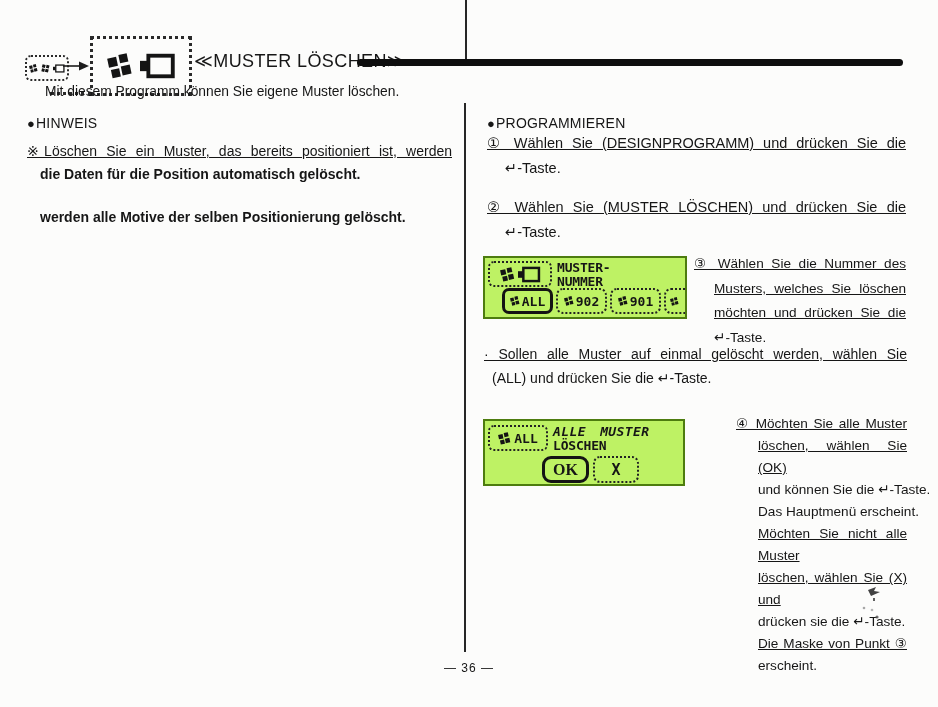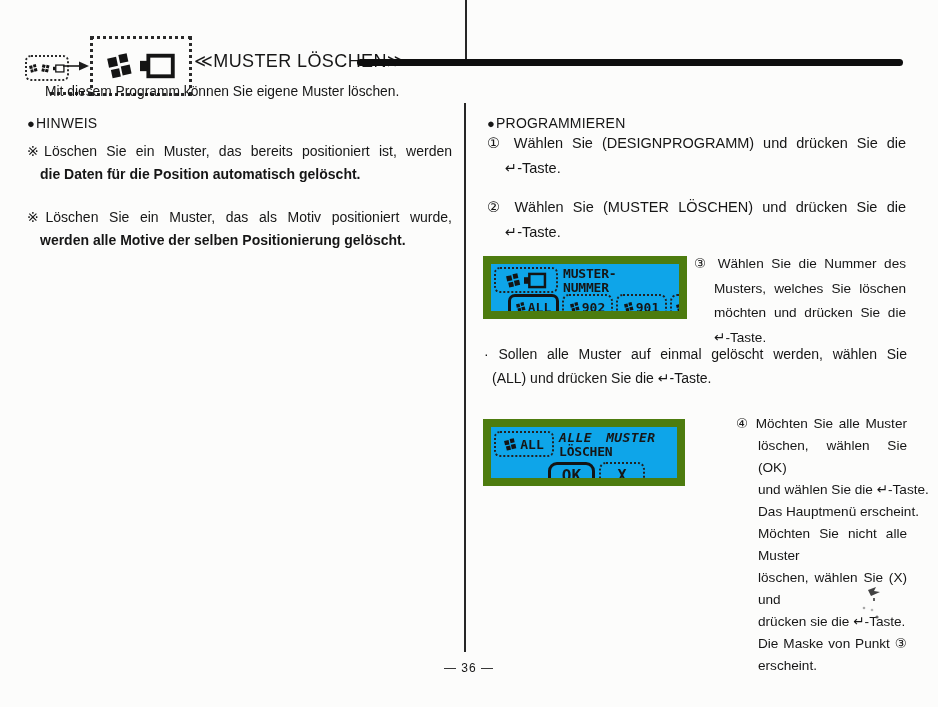--- a/index.html
+++ b/index.html
@@ -3,21 +3,21 @@
 <meta charset="utf-8">
 <style>
   html,body{margin:0;padding:0;background:#e8e8e6;}
   .page{
     position:relative;width:938px;height:707px;background:#fcfcfb;
     font-family:"Liberation Sans","DejaVu Sans",sans-serif;color:#161616;
     overflow:hidden;margin:0 auto;
   }
   .abs{position:absolute;}
   .line{white-space:nowrap;line-height:23px;font-size:14px;}
-  .jline{text-align:justify;text-align-last:justify;white-space:normal;overflow:hidden;}
+  .jline{text-align:justify;text-align-last:justify;white-space:normal;overflow:hidden;text-decoration:underline;}
   .ind8{padding-left:8px;}  .ind13{padding-left:13px;font-weight:bold;}
   .ind18{padding-left:18px;} .ind20{padding-left:20px;} .ind22{padding-left:22px;}
   .sec-heading{display:flex;align-items:center;font-size:14px;letter-spacing:.2px;}
   .sec-heading .bullet{font-size:13px;margin-right:1px;}
   
   .menu-chip{left:25px;top:55px;width:40px;height:22px;border:2px dotted #2a2a2a;border-radius:6px;
     display:flex;align-items:center;justify-content:center;gap:3px;}
   .prog-frame{left:90px;top:36px;width:96px;height:54px;border:3px dotted #2a2a2a;
     display:flex;align-items:center;justify-content:center;gap:7px;}
   .dotted-trail{left:50px;top:92px;width:42px;height:0;border-top:3px dotted #2a2a2a;}
@@ -31,21 +31,21 @@
   .right-col{left:487px;top:115px;width:419px;}
   .note{margin-top:9px;}
   .note + .note{margin-top:20px;}
   .step12{}
   .step12 .line{line-height:25px;font-size:14.5px;}
   .step12 + .step12{margin-top:14px;}
   .step-side .line{line-height:24.5px;font-size:13.6px;}
   .step4 .line{line-height:22px;font-size:13.6px;margin-left:48px;}
   .allnote .line{line-height:23.5px;font-size:14px;}
   
-  .lcd{position:absolute;border:8px solid #4d7c0f;background:#0ea5e9;box-sizing:border-box;overflow:hidden;}
+  .lcd{position:absolute;border:2px solid #4d7c0f;background:#bef264;box-sizing:border-box;overflow:hidden;}
   .lcd1{left:483px;top:256px;width:204px;height:63px;}
   .lcd2{left:483px;top:419px;width:202px;height:67px;}
   .chip{position:absolute;border:2px dotted #222;border-radius:6px;
     display:flex;align-items:center;justify-content:center;gap:3px;box-sizing:border-box;
     font-family:"DejaVu Sans Mono","Liberation Mono",monospace;font-weight:700;}
   .lcd-title{position:absolute;font-family:"DejaVu Sans Mono","Liberation Mono",monospace;
     font-weight:700;font-size:13px;line-height:13.5px;letter-spacing:-.2px;}
   .lcd-title .wide{word-spacing:6px;letter-spacing:.4px;font-style:italic;}
   .lcd-btn{position:absolute;display:flex;align-items:center;justify-content:center;gap:2px;
     font-family:"DejaVu Sans Mono","Liberation Mono",monospace;font-weight:700;font-size:13px;
@@ -120,21 +120,20 @@
   <div class="abs left-col">
     <div class="sec-heading">
       <span class="bullet">●</span>
       <span>HINWEIS</span>
     </div>
     <div class="note">
       <div class="line jline">※Löschen Sie ein Muster, das bereits positioniert ist, werden</div>
       <div class="line ind13">die Daten für die Position automatisch gelöscht.</div>
     </div>
     <div class="note">
-      <div class="line jline">※Löschen Sie ein Muster, das als Motiv positioniert wurde,</div>
       <div class="line ind13">werden alle Motive der selben Positionierung gelöscht.</div>
     </div>
   </div>
 
   <div class="abs right-col">
     <div class="sec-heading">
       <span class="bullet">●</span>
       <span>PROGRAMMIEREN</span>
     </div>
     <div class="step12">
@@ -232,32 +231,32 @@
             <rect x="2.5" y="11.5" width="6.5" height="6.5"></rect>
             <rect x="10.5" y="10.5" width="7" height="7"></rect>
           </g>
         </svg>
       <span>ALL</span>
     </div>
     <div class="lcd-title" style="left:68px;top:4px;">
       <div class="wide">ALLE MUSTER</div>
       <div>LÖSCHEN</div>
     </div>
-    <div class="lcd-btn solid" style="left:57px;top:35px;width:47px;height:27px;font-size:16px;border-radius:9px;">
+    <div class="lcd-btn solid" style="left:57px;top:35px;width:47px;height:27px;font-size:16px;border-radius:9px;font-family:Liberation Serif, serif;">
       <span>OK</span>
     </div>
     <div class="lcd-btn dotted" style="left:108px;top:35px;width:46px;height:27px;font-size:15px;">
       <span>X</span>
     </div>
   </div>
 
   <div class="abs step4" style="left:688px;top:413px;width:219px;">
     <div class="line jline">④ Möchten Sie alle Muster</div>
     <div class="line jline ind22">löschen, wählen Sie (OK)</div>
-    <div class="line ind22">und wählen Sie die ↵-Taste.</div>
+    <div class="line ind22">und können Sie die ↵-Taste.</div>
     <div class="line ind22">Das Hauptmenü erscheint.</div>
     <div class="line jline ind22">Möchten Sie nicht alle Muster</div>
     <div class="line jline ind22">löschen, wählen Sie (X) und</div>
     <div class="line ind22">drücken sie die ↵-Taste.</div>
     <div class="line jline ind22">Die Maske von Punkt ③</div>
     <div class="line ind22">erscheint.</div>
   </div>
 
   <svg class="abs artifact" width="30" height="36" viewBox="0 0 30 36">
     <path d="M8 6 l8 -3 l-2 4 l6 1 l-9 4 z" fill="#222"></path>

